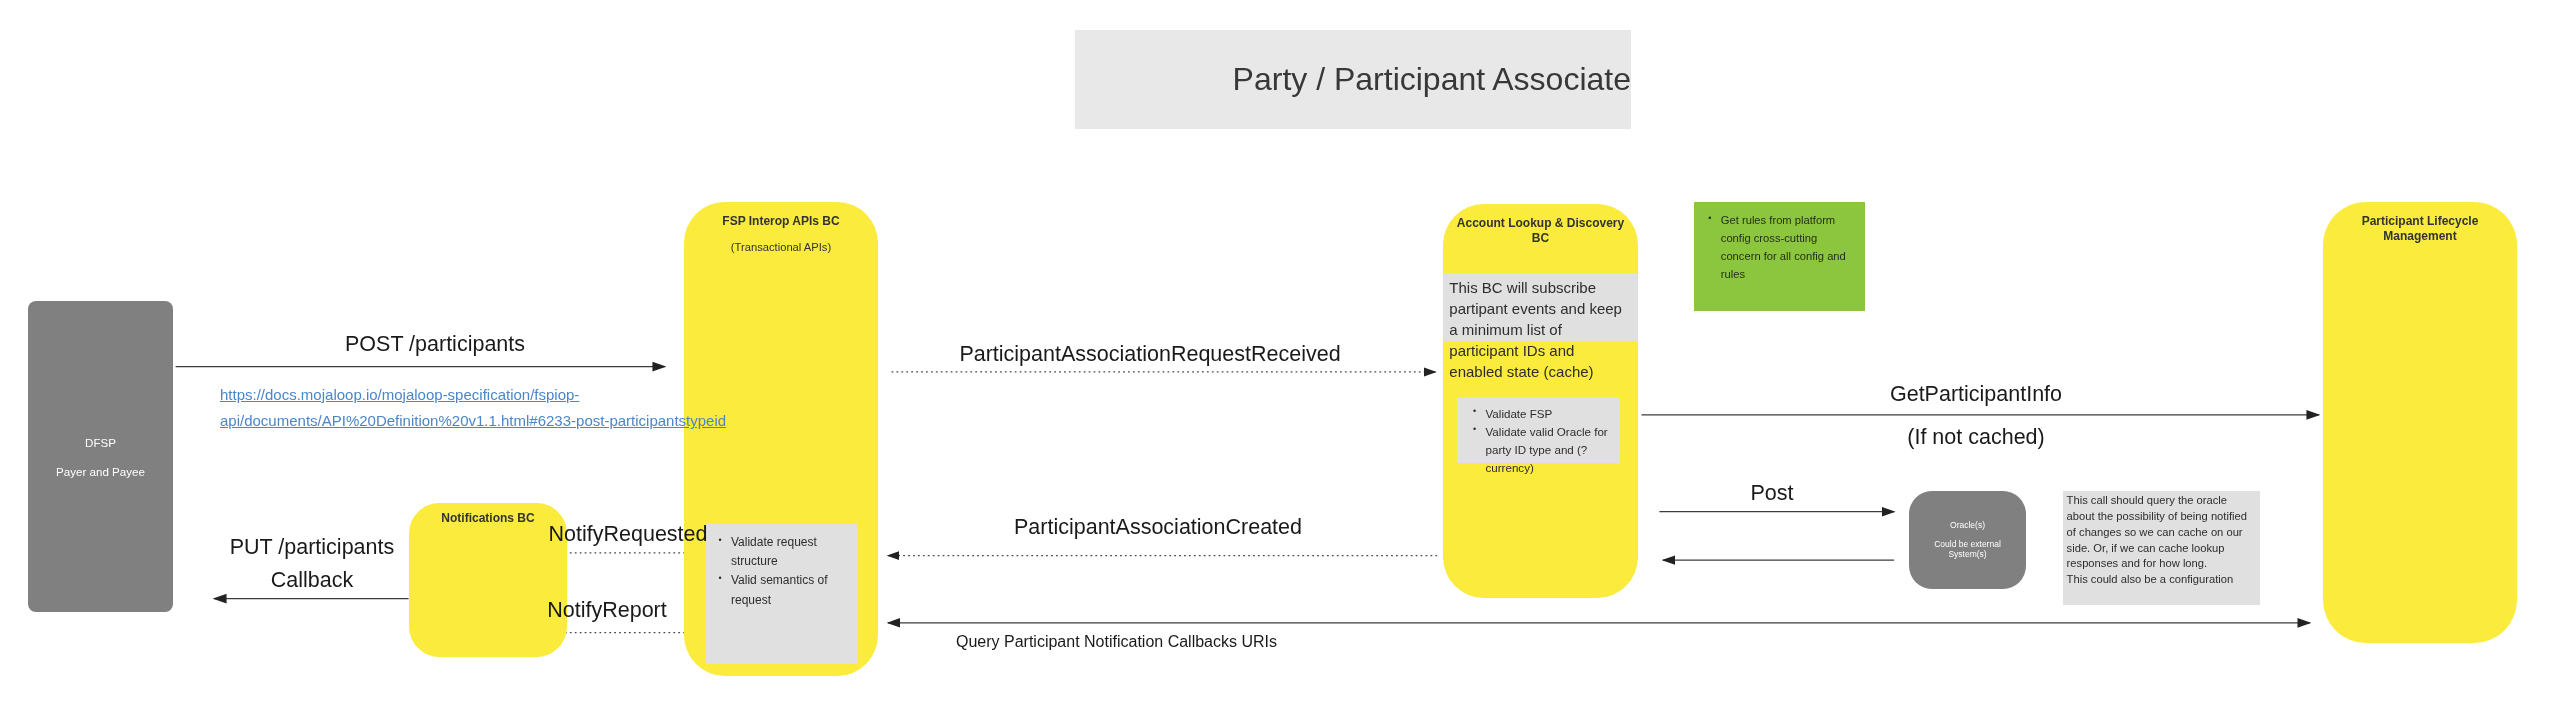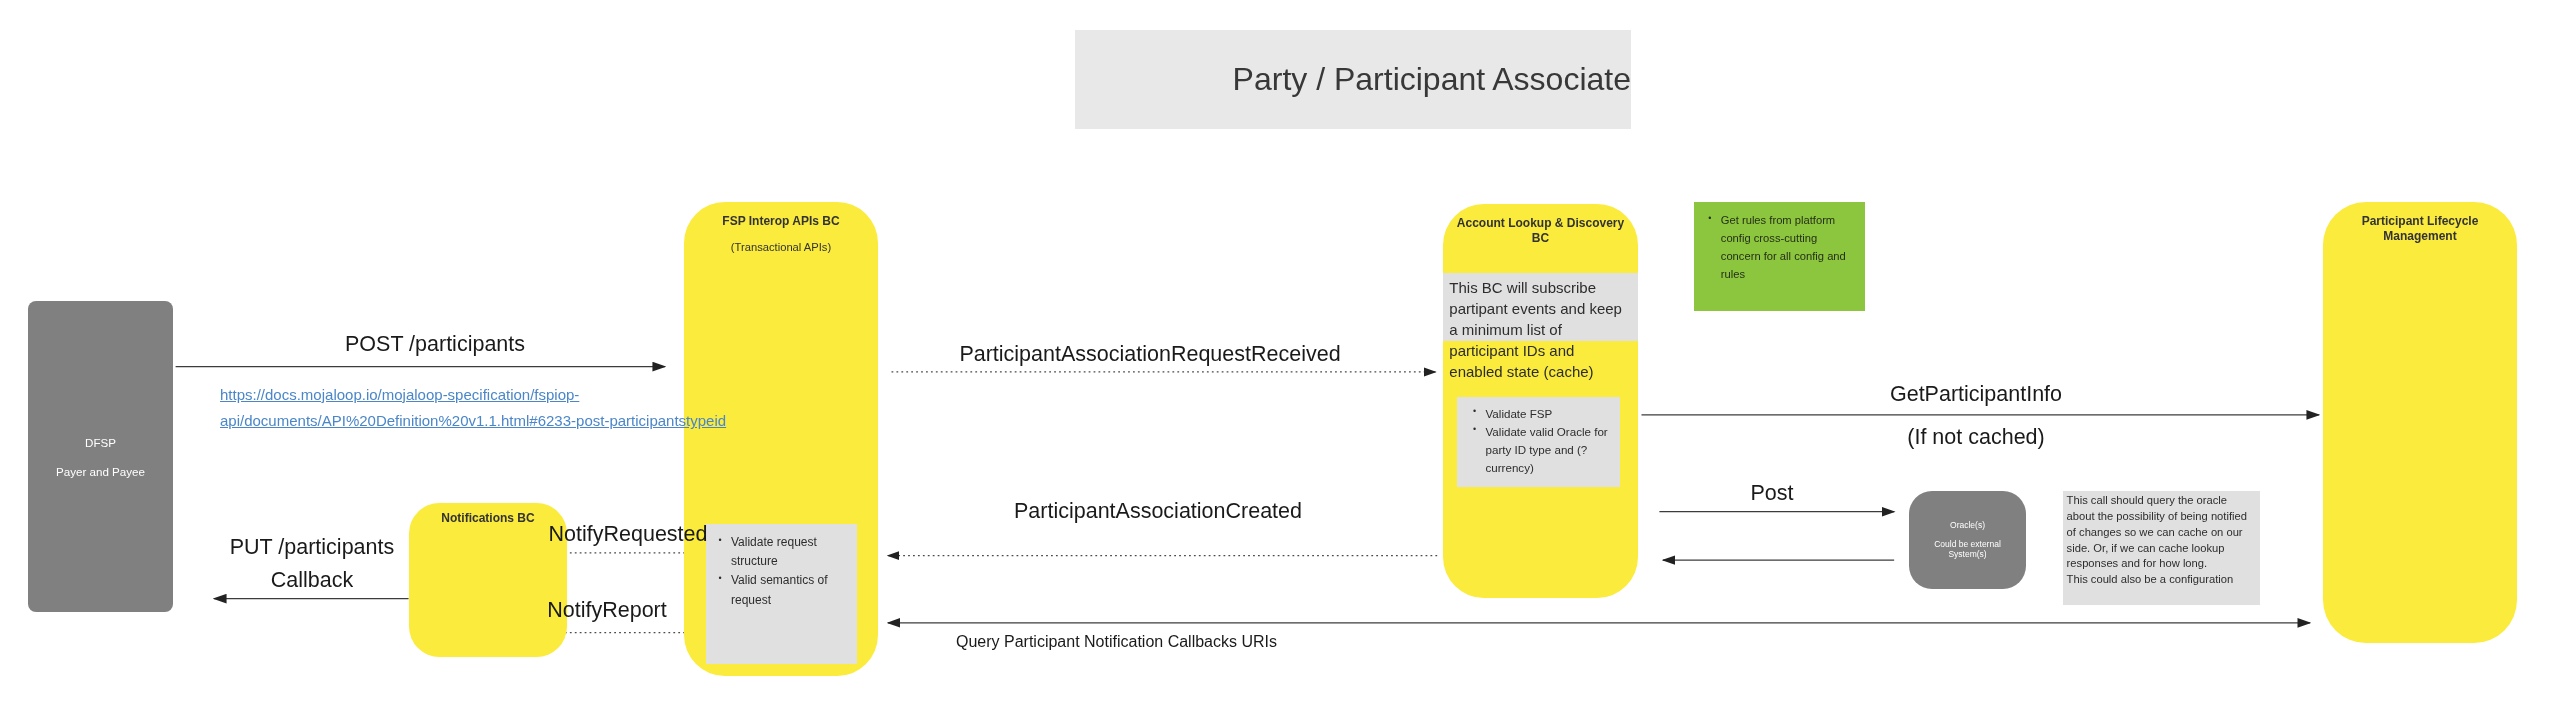--- a/index.html
+++ b/index.html
@@ -27,21 +27,21 @@
   .plm-box .actor-head{max-width:143px;margin:0 auto;}
   .oracle-box{left:1909px;top:491px;width:117px;height:98px;border-radius:23px;
     display:flex;flex-direction:column;align-items:center;justify-content:center;gap:8px;
     font-size:8.5px;line-height:1.25;padding:0 9px;box-sizing:border-box;}
   
   .note{background:#e0e0e0;box-sizing:border-box;text-align:left;color:#2d2d2d;}
   .fsp-note{left:706px;top:524px;width:151px;height:140px;font-size:12px;line-height:1.6;
     padding:9px 23px 7.2px 12.5px;}
   .ald-band{left:0;right:0;top:69px;height:68px;position:absolute;background:#e0e0e0;
     font-size:15px;line-height:1.4;padding:3.6px 6.3px;text-align:left;color:#2d2d2d;box-sizing:border-box;}
-  .ald-checks{left:1457px;top:397px;width:163px;height:90px;font-size:11.6px;line-height:1.55;
+  .ald-checks{left:1457px;top:397px;width:163px;height:66px;font-size:11.6px;line-height:1.55;
     padding:8px 7.2px 7.2px 16px;}
   .green-note{left:1694px;top:202px;width:171px;height:109px;background:#8cc63f;
     box-sizing:border-box;font-size:11.2px;line-height:1.62;padding:9px 7.2px 7.2px 14.3px;
     text-align:left;color:#253016;}
   .oracle-note{left:2063px;top:491px;width:197px;height:114px;font-size:11.2px;line-height:1.42;
     padding:1.8px 3.6px;}
   
   ul.blist{list-style:none;margin:0;padding:0;}
   ul.blist li{position:relative;padding-left:12.5px;}
   ul.blist li::before{content:"\2022";position:absolute;left:0;top:0;font-size:9px;line-height:inherit;}
@@ -138,21 +138,21 @@
     <div>api/documents/API%20Definition%20v1.1.html#6233-post-participantstypeid</div>
   </div>
 
   <div class="msg" style="left:1150px;top:342px;">ParticipantAssociationRequestReceived</div>
 
   <div class="msg" style="left:1976px;top:382px;">GetParticipantInfo</div>
   <div class="msg" style="left:1976px;top:425px;">(If not cached)</div>
 
   <div class="msg" style="left:1772px;top:481px;">Post</div>
 
-  <div class="msg" style="left:1158px;top:499px;">ParticipantAssociationCreated</div>
+  <div class="msg" style="left:1158px;top:515px;">ParticipantAssociationCreated</div>
 
   <div class="msg" style="left:628px;top:522px;">NotifyRequested</div>
   <div class="msg" style="left:607px;top:598px;">NotifyReport</div>
 
   <div class="msg msg2" style="left:312px;top:531px;">
     <div>PUT /participants</div>
     <div>Callback</div>
   </div>
 
   <div class="query-label">Query Participant Notification Callbacks URIs</div>

